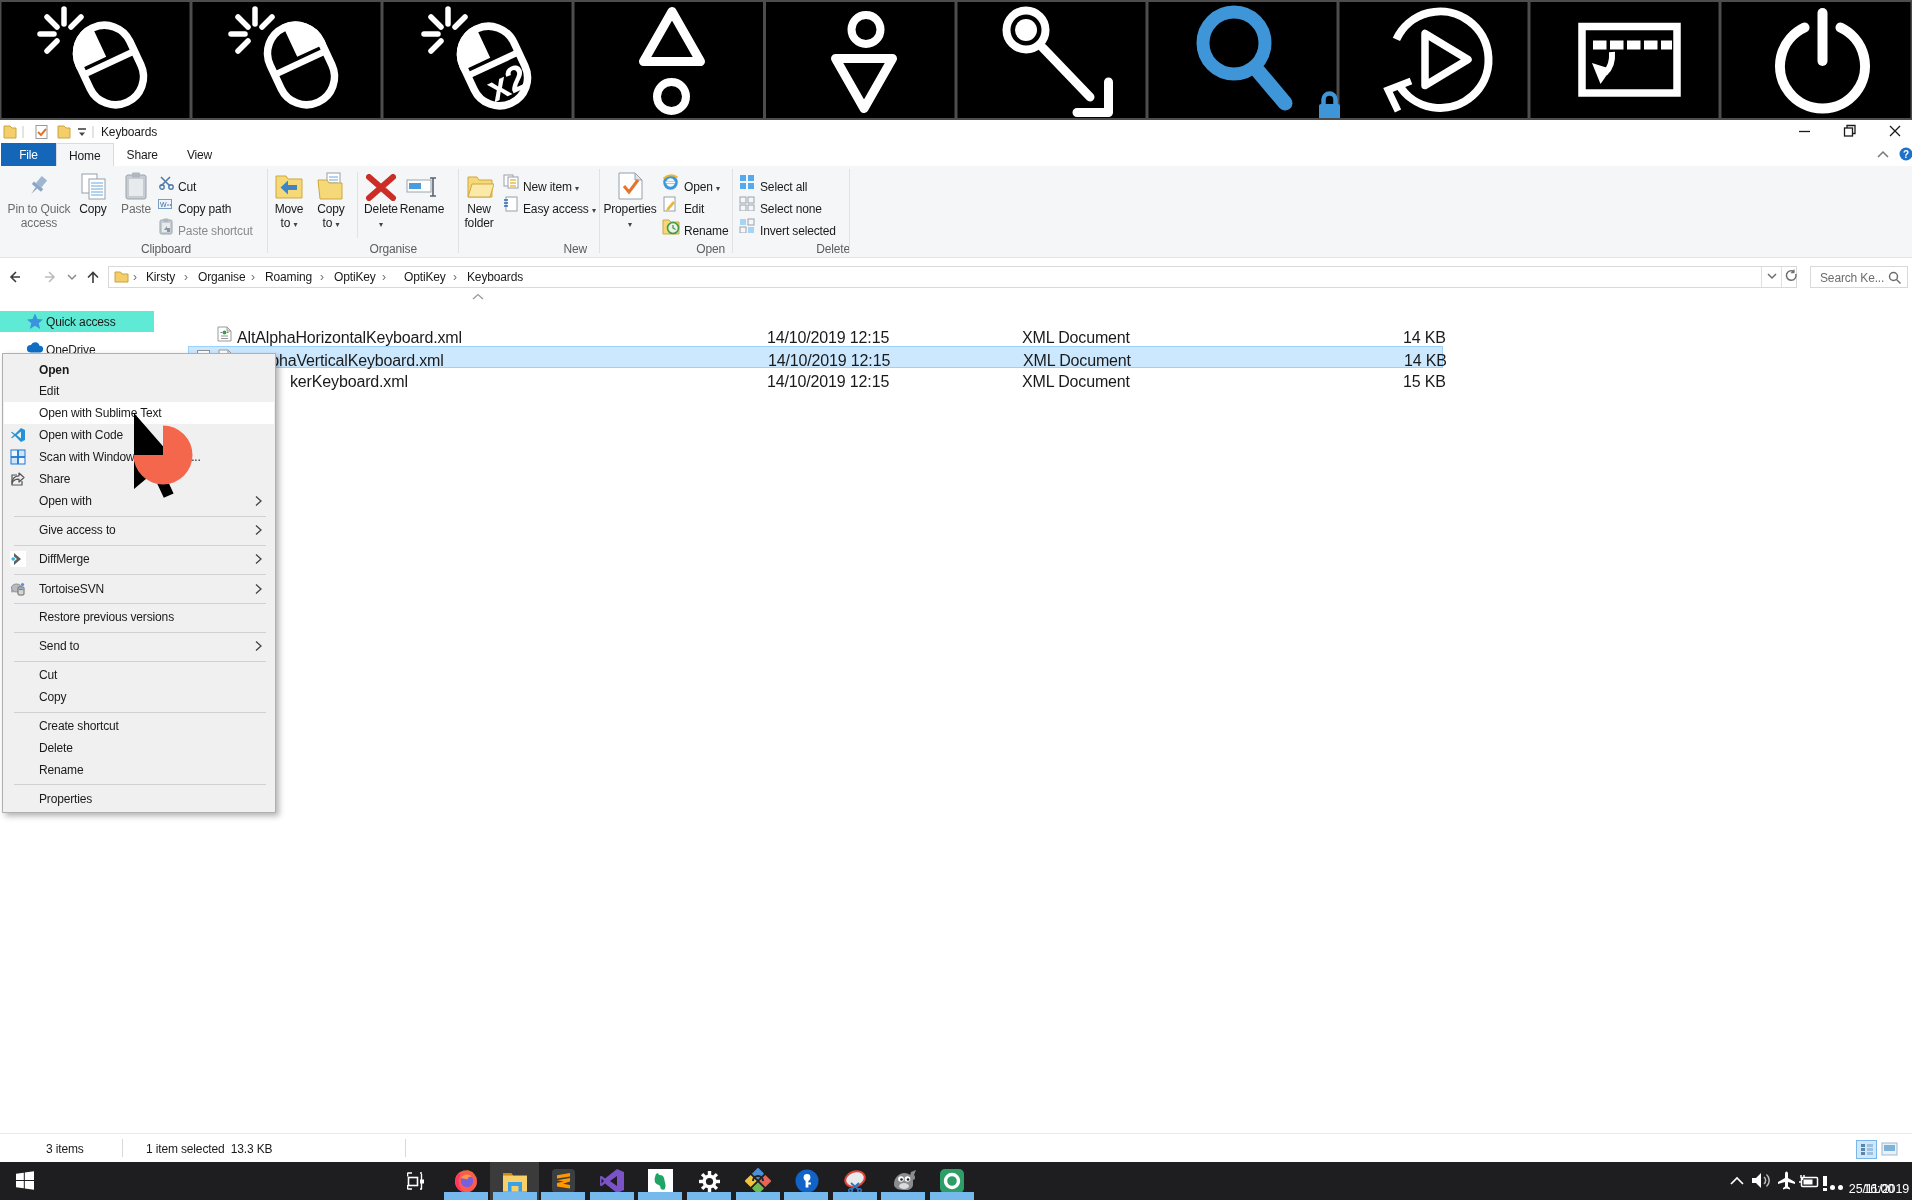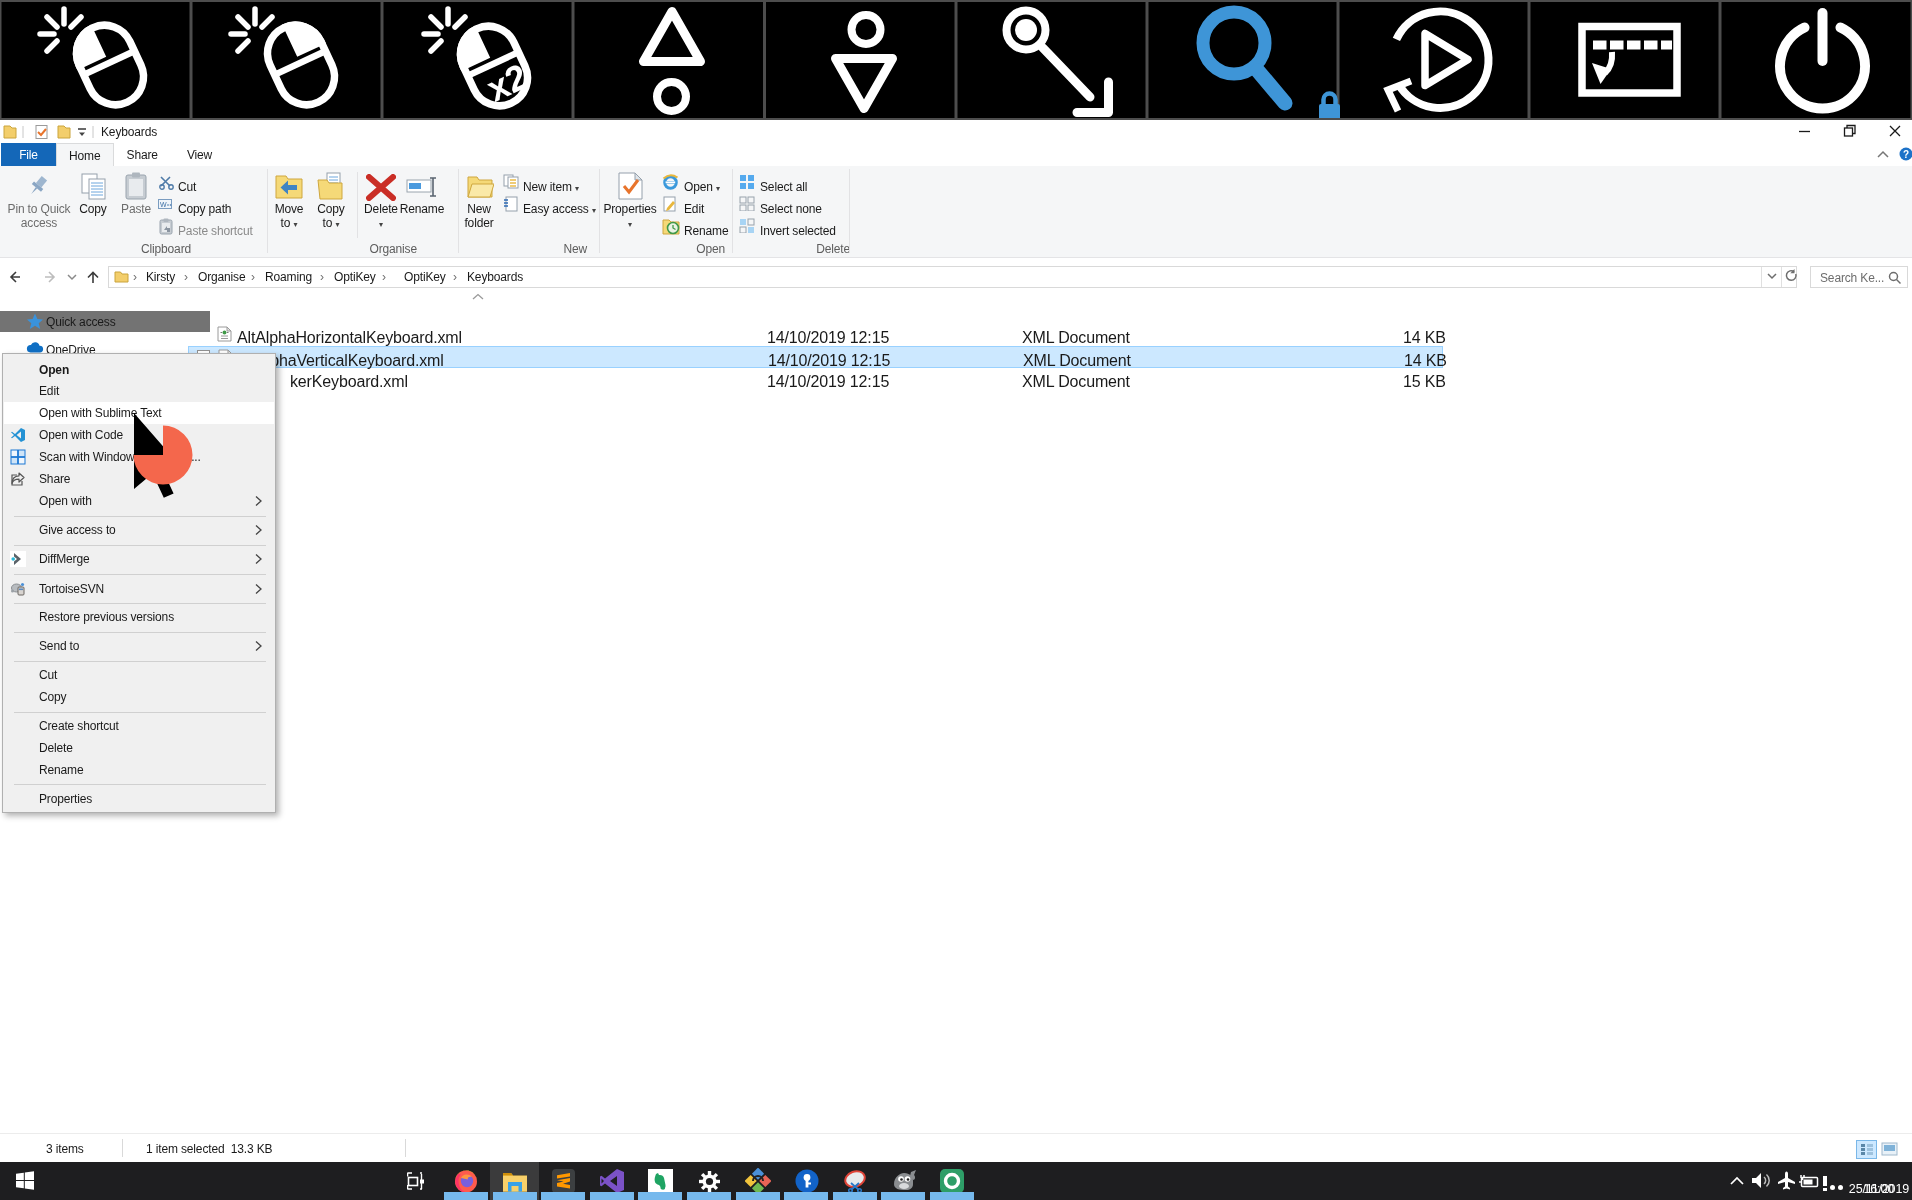--- a/index.html
+++ b/index.html
@@ -346,21 +346,21 @@
     <div class="a t12" style="left:9px;top:5px;color:#6d6d6d">Search Ke...</div>
     <svg class="a" style="left:77px;top:4px" width="14" height="14" viewBox="0 0 14 14">
       <circle cx="5.5" cy="5.5" r="4" fill="none" stroke="#6d6d6d" stroke-width="1.5"></circle>
       <line x1="8.5" y1="8.5" x2="12.5" y2="12.5" stroke="#6d6d6d" stroke-width="1.5"></line>
     </svg>
   </div>
 </div>
 
 <div id="content" class="a" style="left:0;top:295px;width:1912px;height:838px;background:#fff">
 
-  <div class="a" style="left:0;top:16px;width:210px;height:21px;background:#737373">
+  <div class="a" style="left:0;top:16px;width:154px;height:21px;background:#5eead4">
     <svg class="a" style="left:27px;top:3px" width="16" height="15" viewBox="0 0 16 15">
       <path d="M8,-0.5 L10.4,5 L16.2,5.4 L11.7,9.2 L13.2,14.9 L8,11.7 L2.8,14.9 L4.3,9.2 L-0.2,5.4 L5.6,5 Z" fill="#3a93dc"></path>
     </svg>
     <div class="a t12" style="left:46px;top:5px">Quick access</div>
   </div>
   <div class="a" style="left:0;top:43px;width:179px;height:21px;">
     <svg class="a" style="left:26px;top:4px" width="18" height="12" viewBox="0 0 18 12">
       <path d="M4.5,10.5 a3.8 3.8 0 0 1 0.4,-7.6 a4.6 4.6 0 0 1 8.6,0.8 a3.1 3.1 0 0 1 0.4,6.8 z" fill="#0f6fc4"></path>
     </svg>
     <div class="a t12" style="left:46px;top:6px">OneDrive</div>

